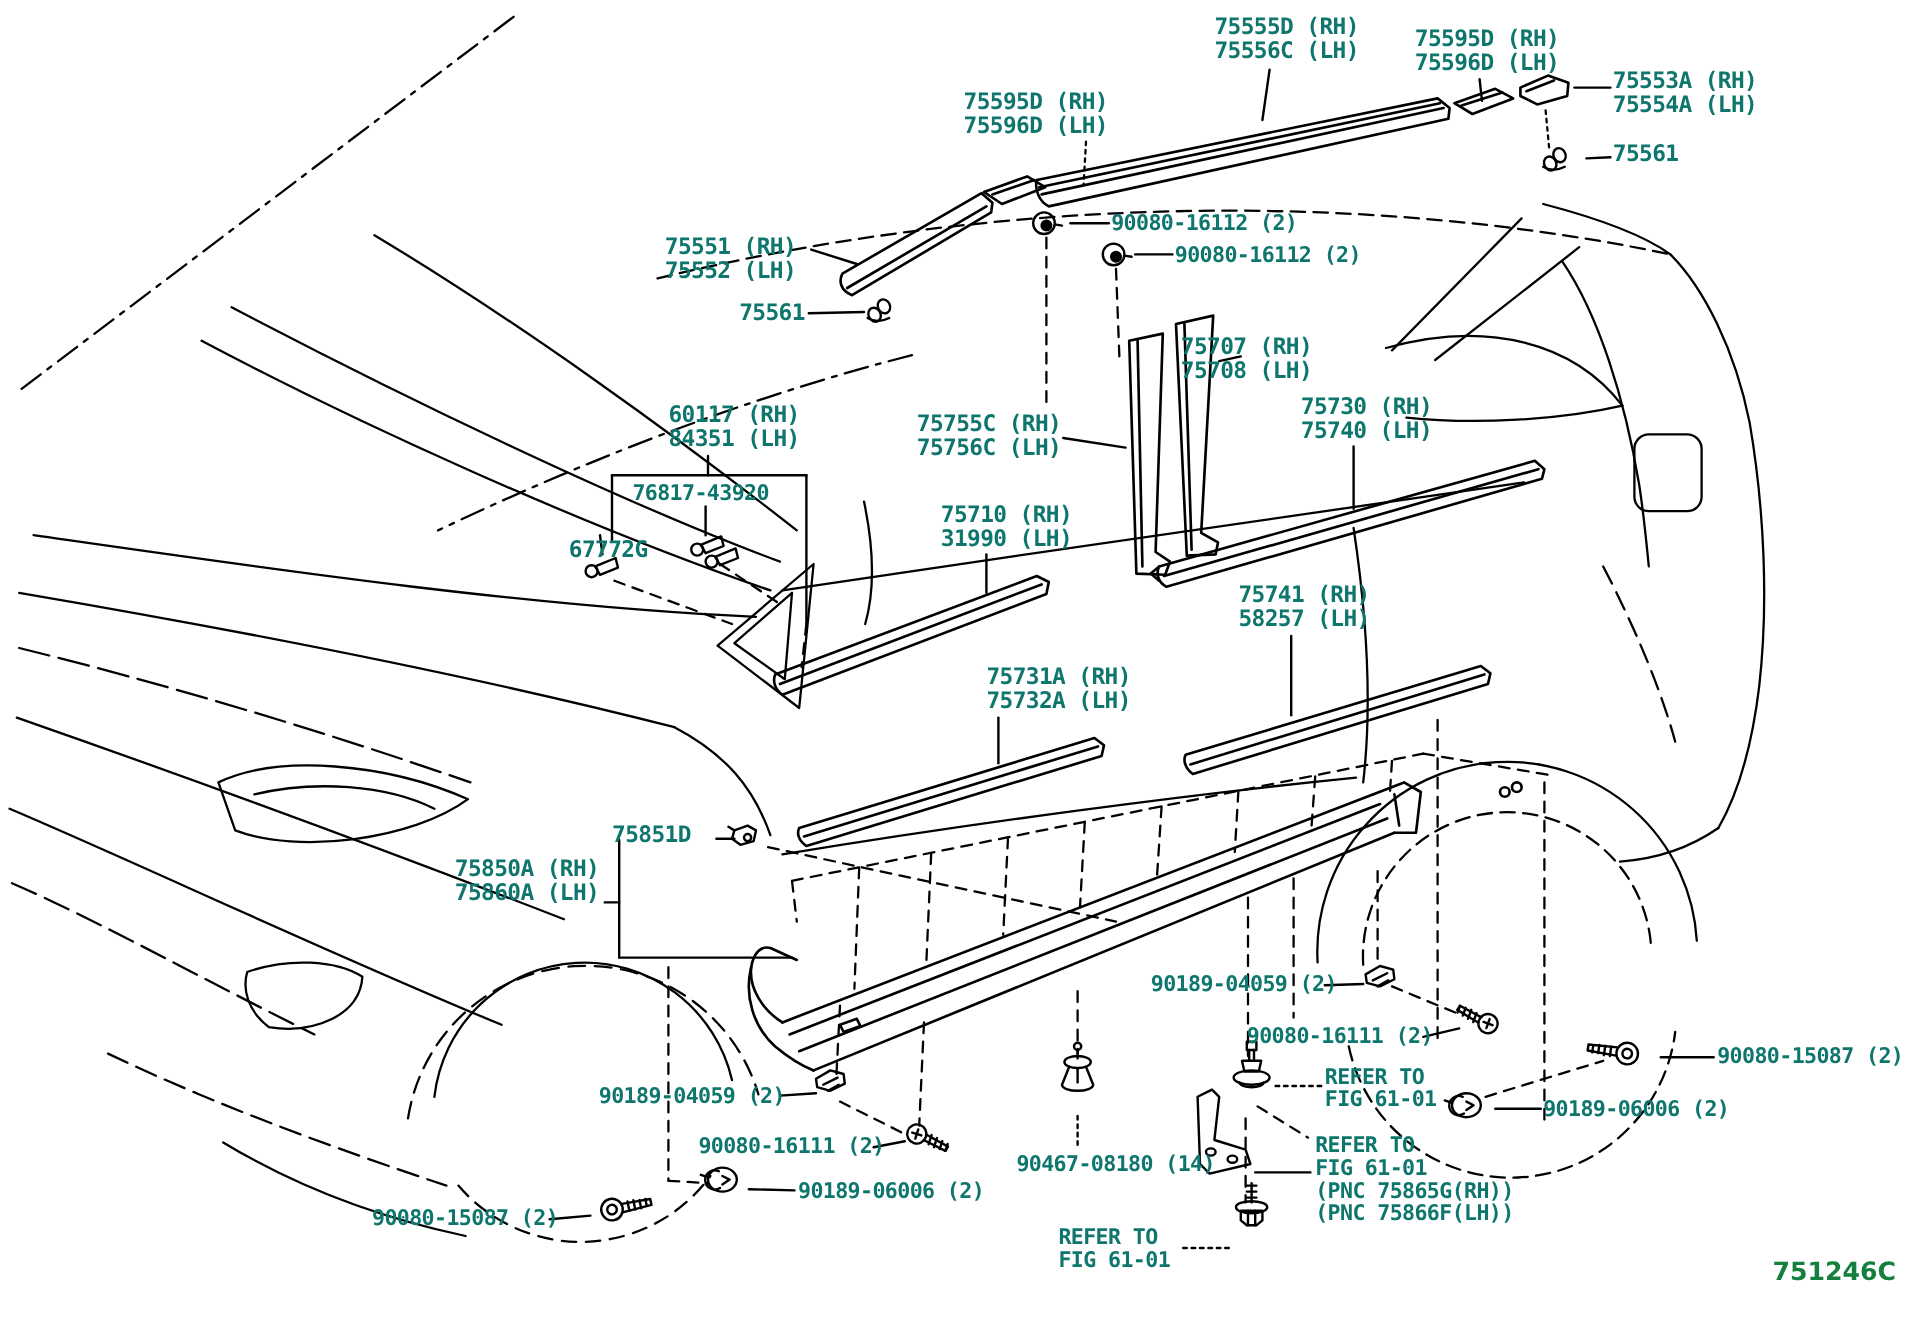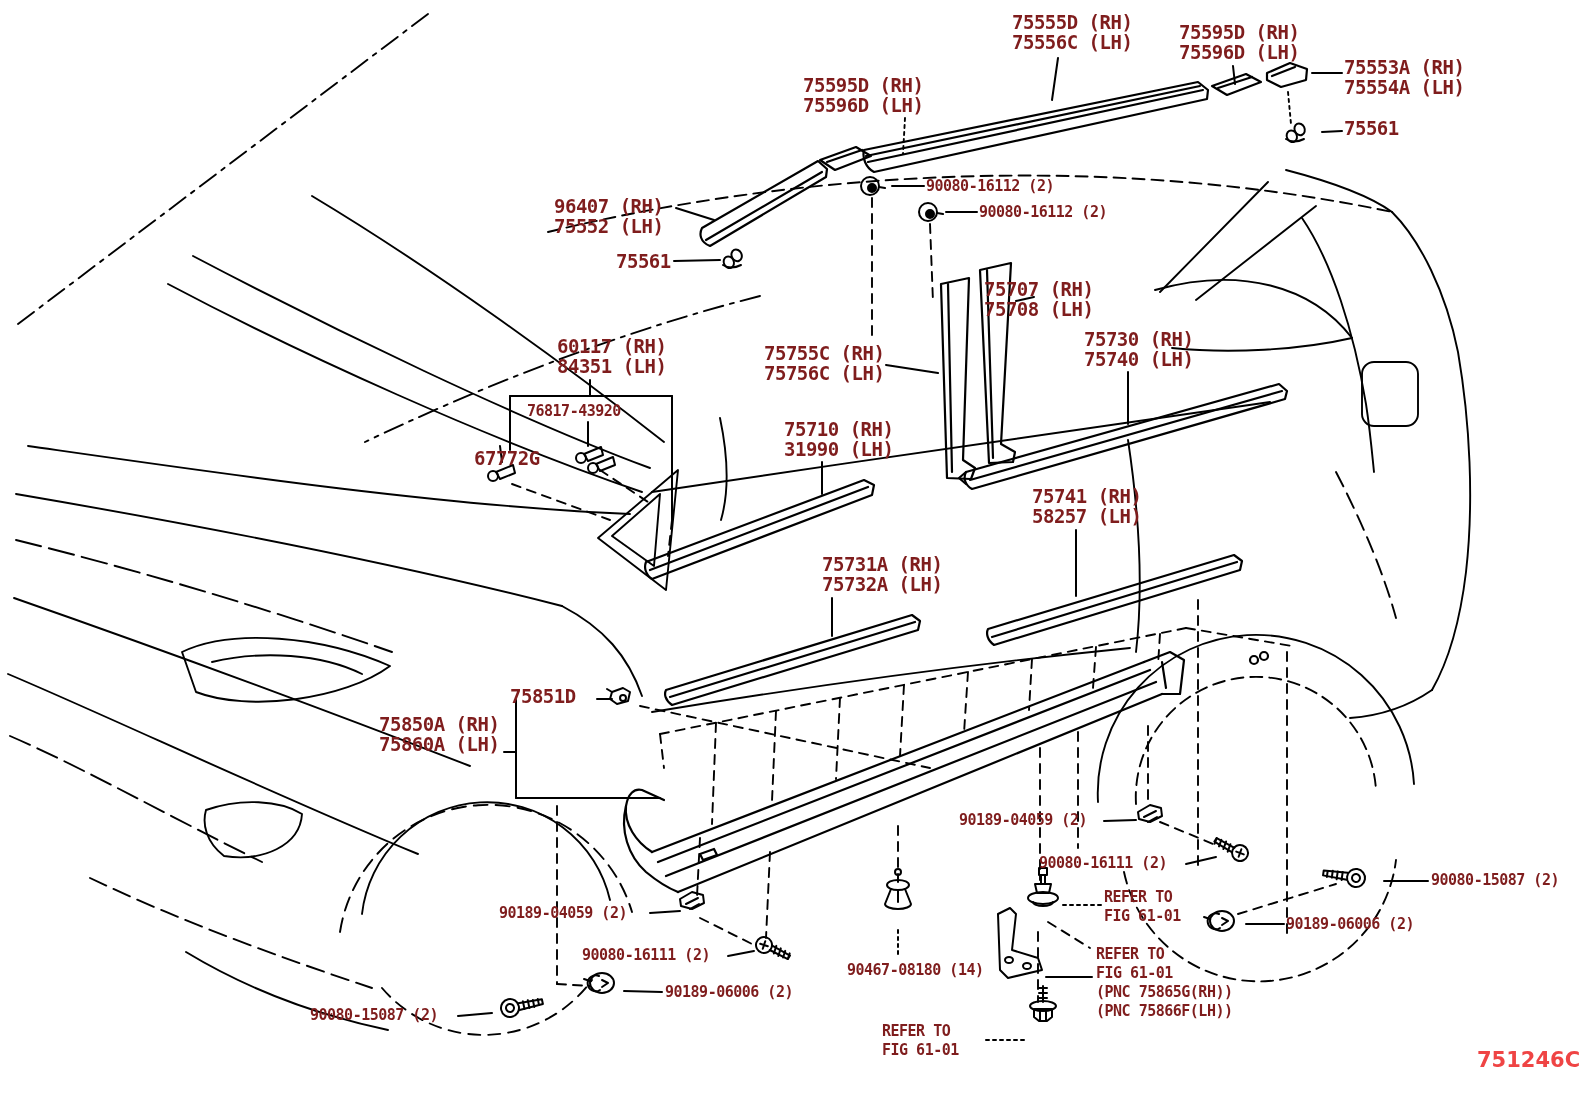--- a/index.html
+++ b/index.html
@@ -1,23 +1,23 @@
 <!DOCTYPE html>
 <html><head>
 <meta charset="utf-8">
 <style>
   html,body{margin:0;padding:0;background:#fff;}
   .stage{position:relative;width:1592px;height:1099px;background:#fff;overflow:hidden;
          font-family:"DejaVu Sans Mono", monospace;}
   .stage svg{position:absolute;left:0;top:0;}
   .lbl{position:absolute;font-weight:bold;font-size:19px;line-height:20px;
-       letter-spacing:-0.5px;color:#7f1d1d;white-space:pre;}
-  .sm{font-size:15px;line-height:19px;}
+       letter-spacing:-0.5px;color:#0f766e;white-space:pre;}
+  .sm{font-size:18px;line-height:19px;}
   .fig-code{position:absolute;font-family:"DejaVu Sans", sans-serif;
-       font-weight:bold;font-size:21px;color:#ef4444;}
+       font-weight:bold;font-size:21px;color:#15803d;}
   path,circle,ellipse,rect{vector-effect:non-scaling-stroke;}
 </style>
 </head>
 <body>
 
 <div class="stage">
 
 <svg width="1592" height="1099" viewBox="0 0 1592 1099" fill="none" stroke="#000" stroke-width="2" stroke-linecap="round" stroke-linejoin="round">
 
   <g stroke-width="1.9">
@@ -316,21 +316,21 @@
 75556C (LH)</div>
   <div class="lbl" style="left:1179px;top:22px">75595D (RH)
 75596D (LH)</div>
   <div class="lbl" style="left:1344px;top:57px">75553A (RH)
 75554A (LH)</div>
   <div class="lbl" style="left:1344px;top:118px">75561</div>
   <div class="lbl" style="left:803px;top:75px">75595D (RH)
 75596D (LH)</div>
   <div class="lbl sm" style="left:926px;top:177px">90080-16112 (2)</div>
   <div class="lbl sm" style="left:979px;top:203px">90080-16112 (2)</div>
-  <div class="lbl" style="left:554px;top:196px">96407 (RH)
+  <div class="lbl" style="left:554px;top:196px">75551 (RH)
 75552 (LH)</div>
   <div class="lbl" style="left:616px;top:251px">75561</div>
   <div class="lbl" style="left:984px;top:279px">75707 (RH)
 75708 (LH)</div>
   <div class="lbl" style="left:764px;top:343px">75755C (RH)
 75756C (LH)</div>
   <div class="lbl" style="left:1084px;top:329px">75730 (RH)
 75740 (LH)</div>
   <div class="lbl" style="left:557px;top:336px">60117 (RH)
 84351 (LH)</div>

